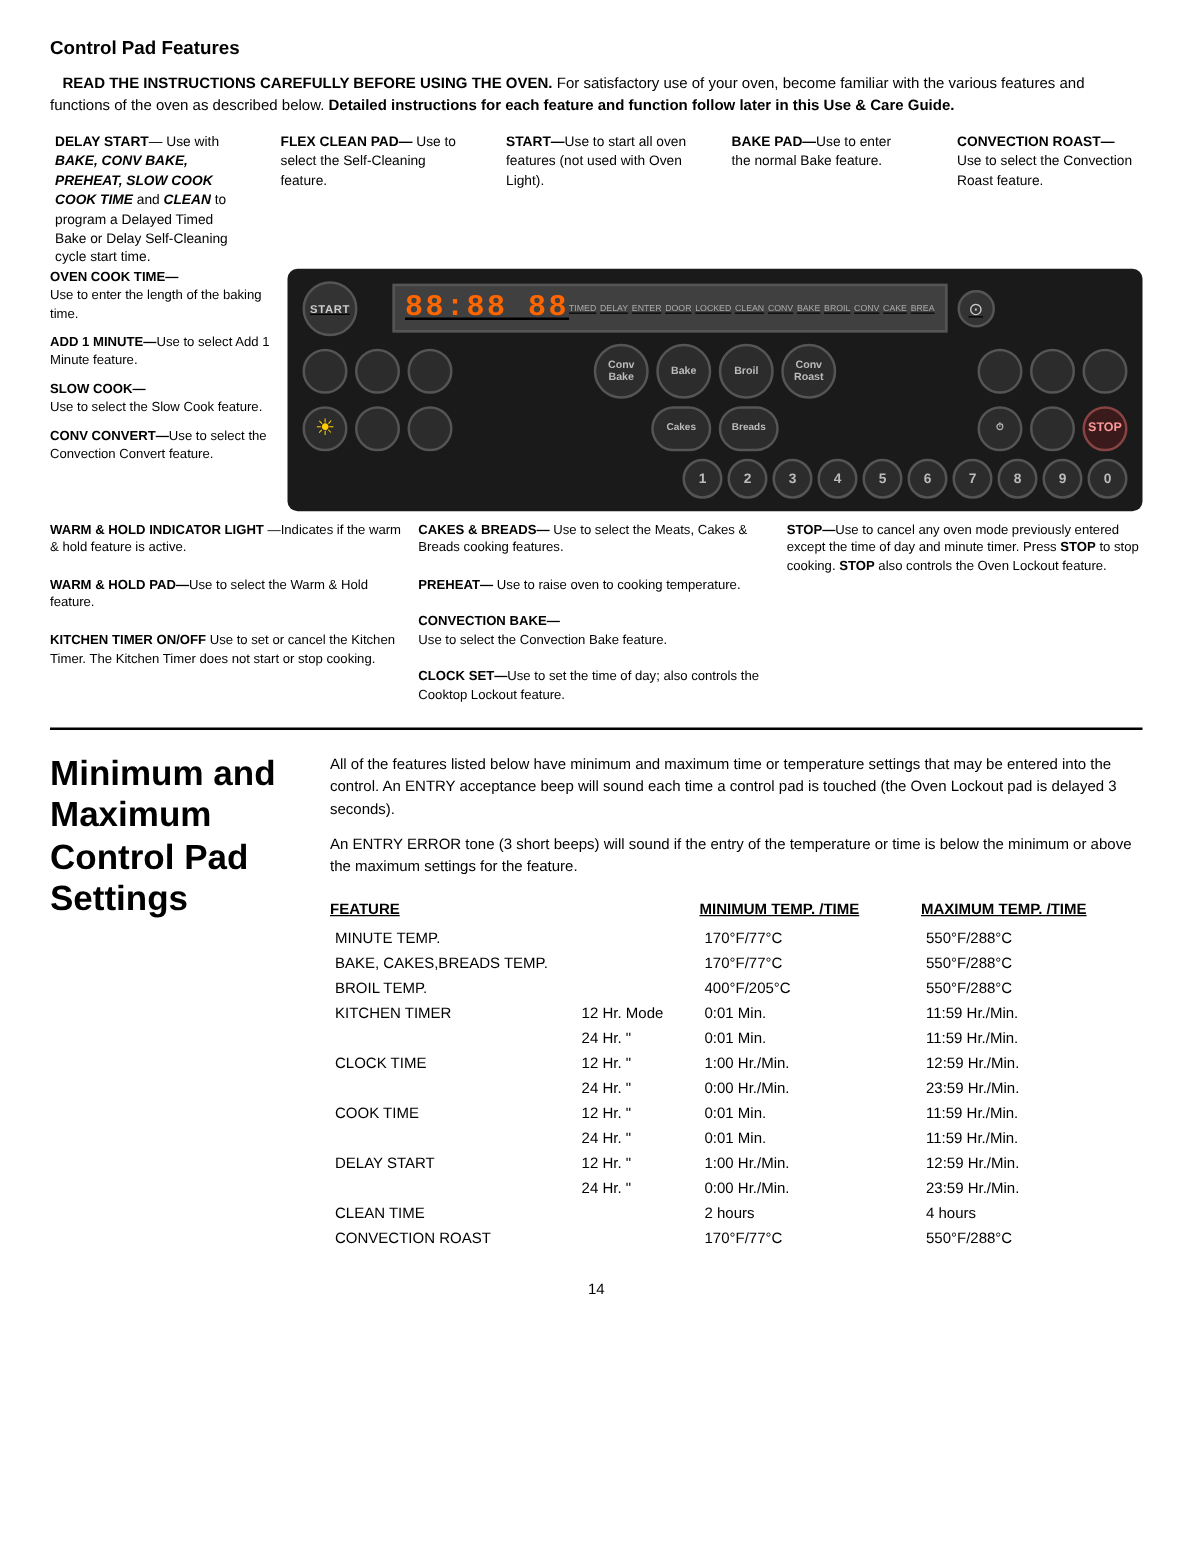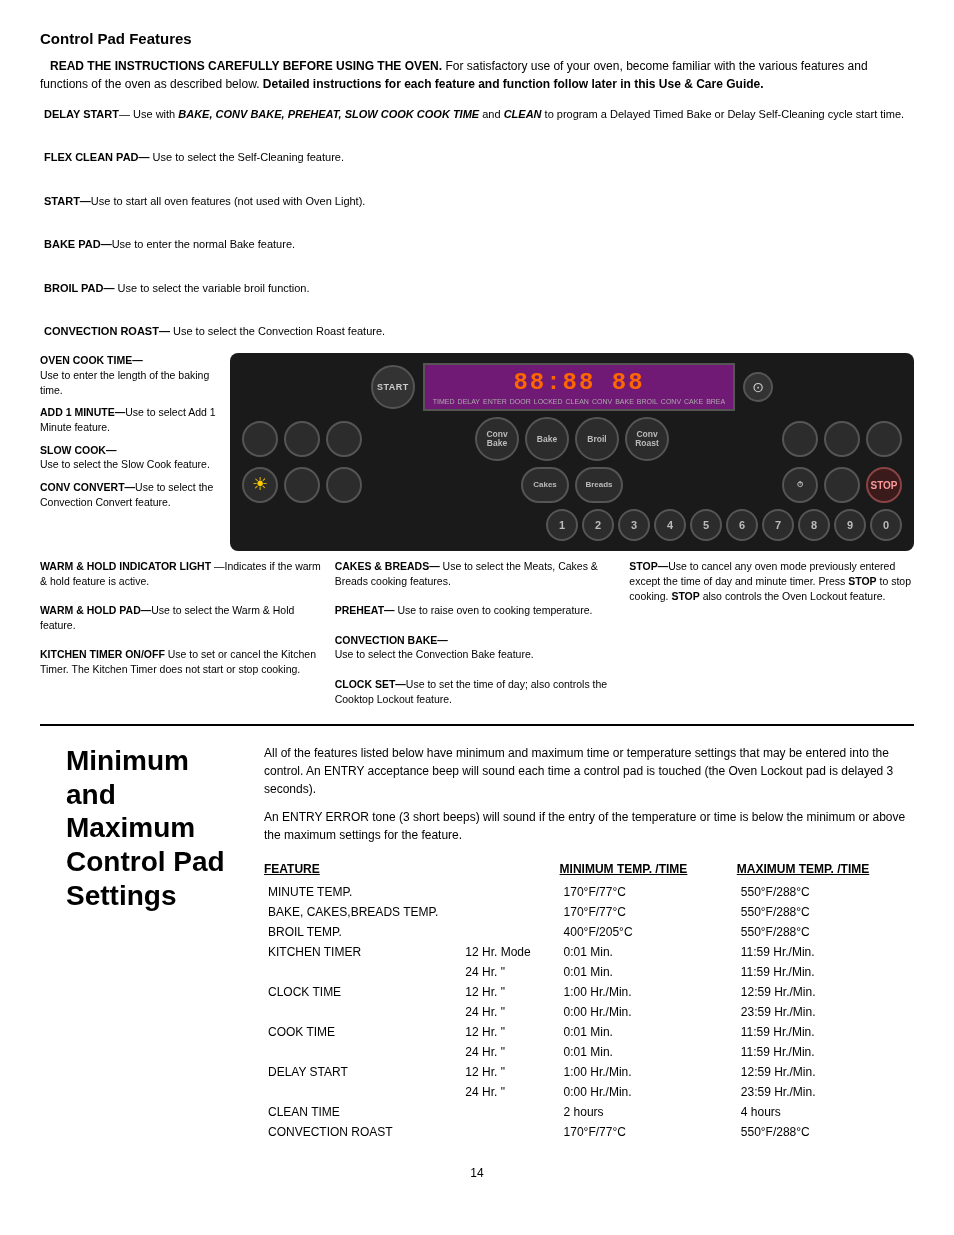--- a/index.html
+++ b/index.html
@@ -32,23 +32,23 @@
       padding-left: 10px;
     }
 
     .intro-text .bold {
       font-weight: bold;
     }
 
     
     .labels-row {
       display: flex;
-      flex-direction: column;
+      flex-direction: row;
       justify-content: space-between;
-      margin-bottom: 14px;
+      margin-bottom: 0;
       font-size: 11px;
       line-height: 1.4;
       gap: 28px;
     }
 
     .label-col {
       flex: 1;
       padding: 0 4px;
     }
 
@@ -87,46 +87,46 @@
       border-radius: 8px;
       padding: 10px 12px;
       display: flex;
       flex-direction: column;
       gap: 6px;
     }
 
     .oven-display-row {
       display: flex;
       align-items: center;
-      justify-content: center;
       gap: 8px;
+      text-decoration: underline;
     }
 
     .start-btn {
       background: #333;
       border: 2px solid #555;
       border-radius: 50%;
       width: 44px;
       height: 44px;
       display: flex;
       align-items: center;
       justify-content: center;
       color: #ccc;
       font-size: 9px;
       font-weight: bold;
       letter-spacing: 0.5px;
     }
 
     .display-screen {
-      background: #701a75;
+      background: #404040;
       border: 2px solid #555;
       padding: 4px 8px;
       display: flex;
-      flex-direction: column;
-      align-items: center;
+      align-items: center;
+      margin-left: 20px;
     }
 
     .display-digits {
       font-size: 24px;
       font-weight: bold;
       color: #ff6600;
       font-family: 'Courier New', monospace;
       letter-spacing: 2px;
     }
 
@@ -257,21 +257,20 @@
     .section2-left {
       width: 200px;
       flex-shrink: 0;
     }
 
     .section2-title {
       font-size: 28px;
       font-weight: bold;
       line-height: 1.2;
       margin-bottom: 8px;
-      margin-left: 26px;
     }
 
     .section2-right {
       flex: 1;
       font-size: 12px;
       line-height: 1.5;
     }
 
     .section2-right p {
       margin-bottom: 10px;
@@ -327,23 +326,20 @@
     <span class="label-head">DELAY START</span>— Use with <em><strong>BAKE, CONV BAKE, PREHEAT, SLOW COOK COOK TIME</strong></em> and <em><strong>CLEAN</strong></em> to program a Delayed Timed Bake or Delay Self-Cleaning cycle start time.
   </div>
   <div class="label-col">
     <span class="label-head">FLEX CLEAN PAD—</span> Use to select the Self-Cleaning feature.
   </div>
   <div class="label-col">
     <span class="label-head">START—</span>Use to start all oven features (not used with Oven Light).
   </div>
   <div class="label-col">
     <span class="label-head">BAKE PAD—</span>Use to enter the normal Bake feature.
-  </div>
-  <div class="label-col">
-    <span class="label-head">BROIL PAD—</span> Use to select the variable broil function.
   </div>
   <div class="label-col">
     <span class="label-head">CONVECTION ROAST—</span> Use to select the Convection Roast feature.
   </div>
 </div>
 
 <div class="oven-area">
 
   <div class="oven-left-labels">
     <div class="lbl">

